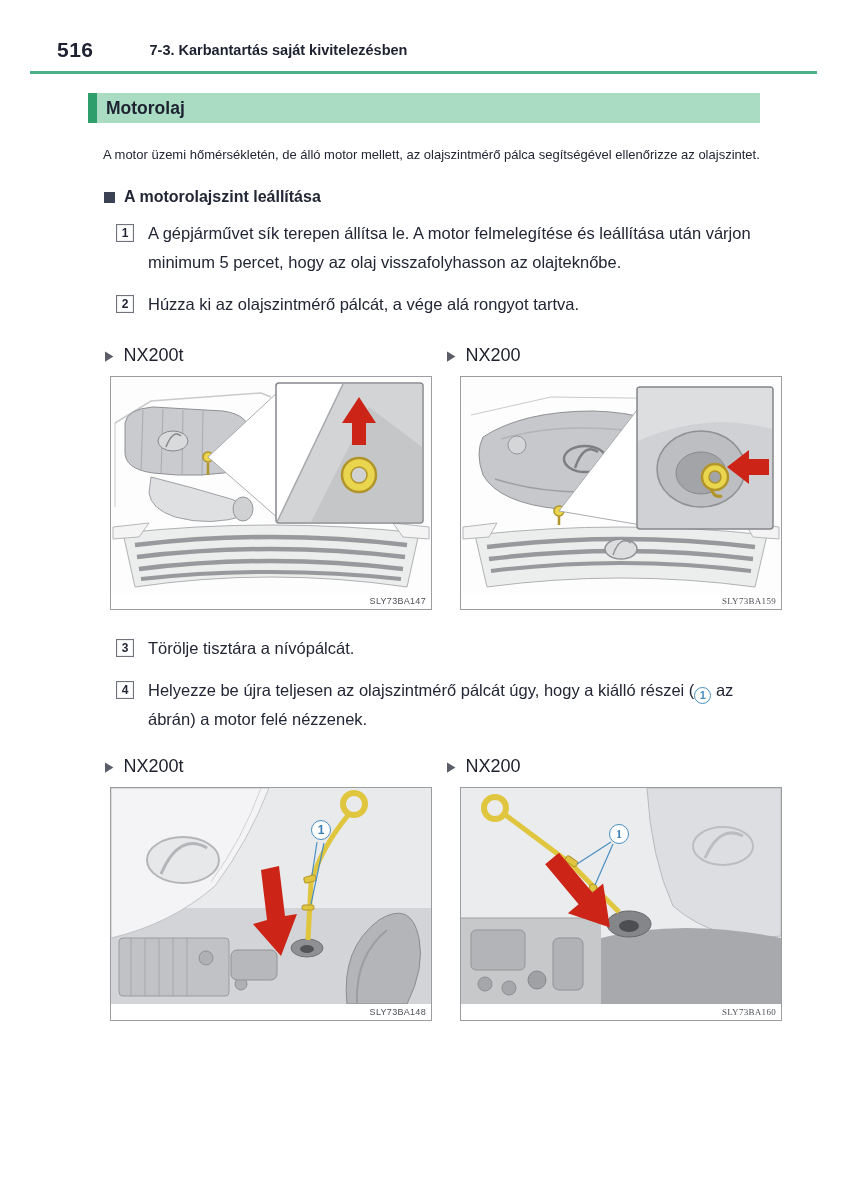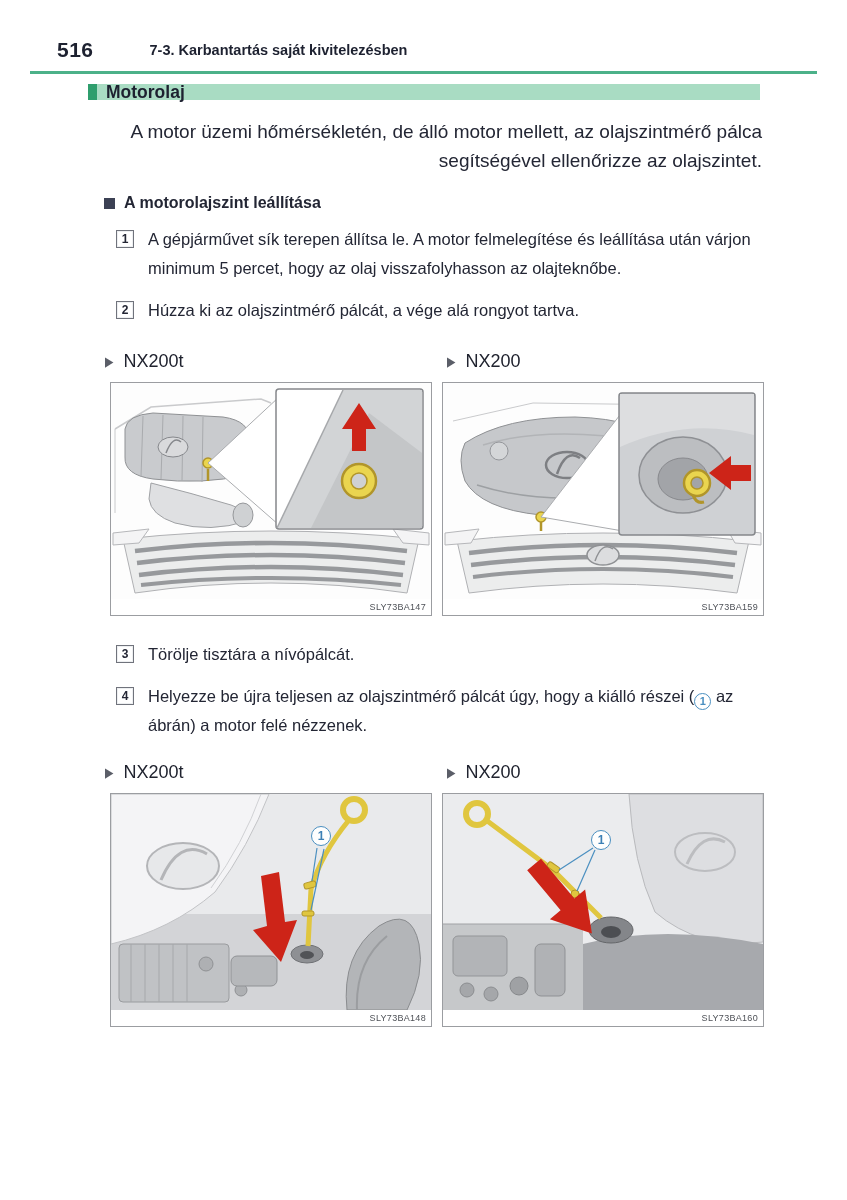--- a/index.html
+++ b/index.html
@@ -7,25 +7,25 @@
   body {
     width:847px; height:1200px;
     font-family:"Liberation Sans", sans-serif;
     color:#232634; position:relative; overflow:hidden;
   }
   .page-header { display:flex; align-items:center; padding:24px 30px 0 57px;margin-top:14px; }
   .page-number { font-size:21px; font-weight:bold; letter-spacing:.5px; color:#1d2130; }
   .section-title { margin-left:56px; font-size:14.5px; font-weight:bold; color:#1d2130; }
   .header-rule { height:3px; background:#4cb189; margin:9px 30px 0 30px; }
 
-  .title-bar { display:flex; align-items:stretch; height:16px; margin:10px 87px 0 88px; background:#a9dcc3; }
+  .title-bar { display:flex; align-items:stretch; height:30px; margin:19px 87px 0 88px; background:#a9dcc3; }
   .title-tab { width:9px; background:#2f9e6d; }
   .title-text { font-size:17.5px; font-weight:bold; align-self:center; margin-left:9px; color:#1d2130; }
 
-  .intro { margin:17px 85px 0 103px; font-size:19px; line-height:29px;text-align:right; }
+  .intro { margin:17px 85px 0 103px; font-size:13px; line-height:29px; }
 
   .subsection { display:flex; align-items:center; margin:19px 85px 0 104px; font-size:16px; font-weight:bold; }
   .subsection .sq { width:11px; height:11px; background:#3c4154; margin-right:9px; flex:none; }
 
   .step { display:flex; margin:13px 85px 0 116px; }
   .step.mt24 { margin-top:24px; }
   .step-num {
     flex:none; width:18px; height:18px; margin-top:5px;
     border:1px solid #70737c; background:#fff; color:#232634;
     font-size:12px; font-weight:bold;
@@ -39,21 +39,21 @@
     color:#4a8fc0; font-size:11px; font-weight:bold; vertical-align:-3px;
   }
 
   .figure-labels { display:flex; margin:26px 0 0 105px; }
   .figure-labels.second { margin-top:22px; }
   .fig-label { display:flex; align-items:center; width:342px; font-size:18px; color:#20232f; }
   .fig-label .marker { font-size:11px; color:#5b5e68; margin-right:10px; transform:scaleY(1.2); }
 
   .figure-row { display:flex; margin:10px 0 0 110px; }
   .fig { position:relative; width:322px; height:234px; border:1px solid #9b9da1; background:#fff; }
-  .fig + .fig { margin-left:10px; }
+  .fig + .fig { margin-left:28px;font-family:Liberation Serif, serif; }
   .fig svg { display:block; width:320px; height:216px; }
   .fig-code { position:absolute; right:5px; bottom:3px; font-size:9px; color:#4e5157; letter-spacing:.3px; }
   .fig-callout {
     position:absolute; width:20px; height:20px; border:1.5px solid #4a8fc0; border-radius:50%;
     background:rgba(255,255,255,.92); color:#3d80b5; font-size:12px; font-weight:bold;
     display:flex; align-items:center; justify-content:center;
   }
 </style>
 </head>
 <body>

